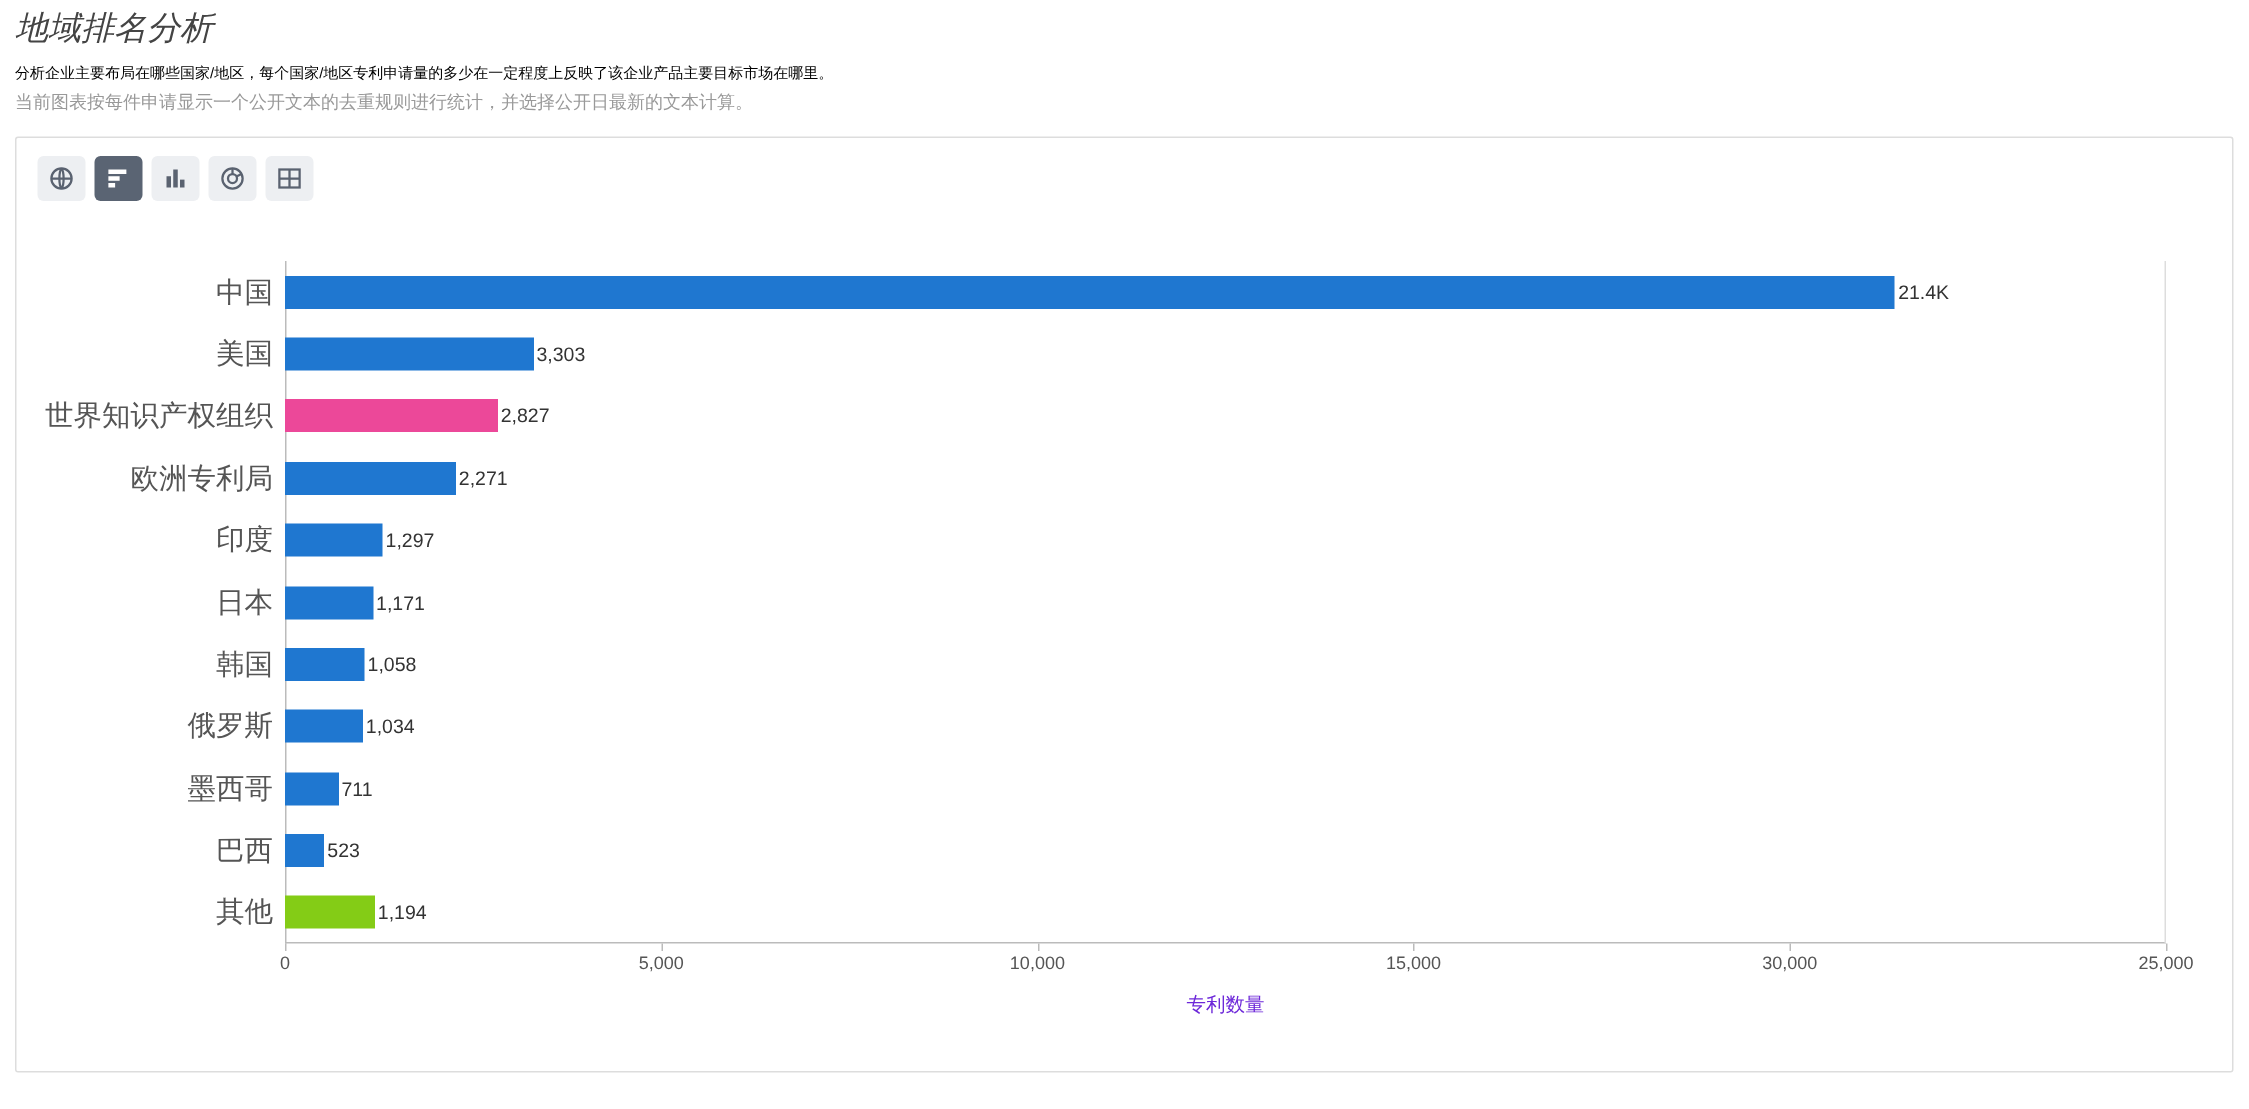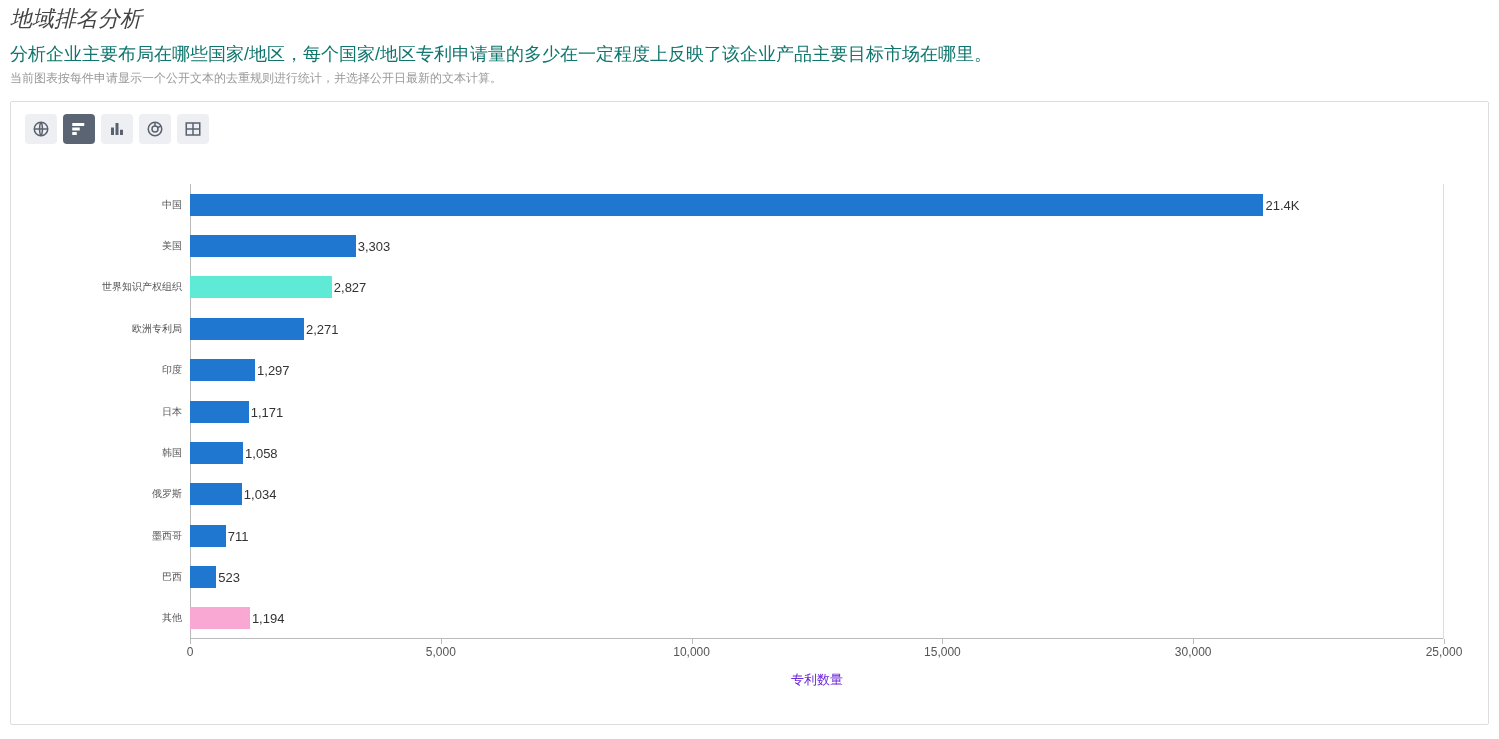--- a/index.html
+++ b/index.html
@@ -11,22 +11,22 @@
     color: #333;
   }
   .page-title {
     font-size: 22px;
     font-weight: 400;
     color: #444;
     margin: 4px 0 8px 0;
     font-style: italic;
   }
   .subtitle {
-    font-size: 18px;
-    color: #0f766e;
+    font-size: 10px;
+    color: #000000;
     margin: 4px 0;
   }
   .subnote {
     font-size: 12px;
     color: #999;
     margin: 4px 0 14px 0;
   }
   .card {
     border: 1px solid #ddd;
     border-radius: 2px;
@@ -62,21 +62,21 @@
     position: absolute;
     left: 165px;
     right: 30px;
     top: 30px;
     bottom: 75px;
   }
   .ytick {
     position: absolute;
     right: 100%;
     margin-right: 8px;
-    font-size: 10px;
+    font-size: 19px;
     color: #555;
     white-space: nowrap;
     transform: translateY(-50%);
   }
   .bar-row { position: absolute; left: 0; right: 0; }
   .bar {
     position: absolute;
     height: 22px;
     background: #1f77d0;
     top: 50%;
@@ -192,21 +192,21 @@
           </div>
         </div>
         <div class="bar-row" style="top: 13.6364%;">
           <div class="ytick">美国</div>
           <div class="bar" style="width: 13.212%; background: rgb(31, 119, 208);">
             <div class="bar-label">3,303</div>
           </div>
         </div>
         <div class="bar-row" style="top: 22.7273%;">
           <div class="ytick">世界知识产权组织</div>
-          <div class="bar" style="width: 11.308%; background: #5eead4; padding-left: 44px;">
+          <div class="bar" style="width: 11.308%; background: #ec4899; padding-left: 44px;">
             <div class="bar-label">2,827</div>
           </div>
         </div>
         <div class="bar-row" style="top: 31.8182%;">
           <div class="ytick">欧洲专利局</div>
           <div class="bar" style="width: 9.084%; background: rgb(31, 119, 208);">
             <div class="bar-label">2,271</div>
           </div>
         </div>
         <div class="bar-row" style="top: 40.9091%;">
@@ -240,21 +240,21 @@
           </div>
         </div>
         <div class="bar-row" style="top: 86.3636%;">
           <div class="ytick">巴西</div>
           <div class="bar" style="width: 2.092%; background: rgb(31, 119, 208);">
             <div class="bar-label">523</div>
           </div>
         </div>
         <div class="bar-row" style="top: 95.4545%;">
           <div class="ytick">其他</div>
-          <div class="bar" style="width: 4.776%; background: #f9a8d4;">
+          <div class="bar" style="width: 4.776%; background: #84cc16;">
             <div class="bar-label">1,194</div>
           </div>
         </div>
         <div class="xtick-mark" style="left: 0%;"></div>
         <div class="xtick" style="left: 0%;">0</div>
         <div class="xtick-mark" style="left: 20%;"></div>
         <div class="xtick" style="left: 20%;">5,000</div>
         <div class="xtick-mark" style="left: 40%;"></div>
         <div class="xtick" style="left: 40%;">10,000</div>
         <div class="xtick-mark" style="left: 60%;"></div>

